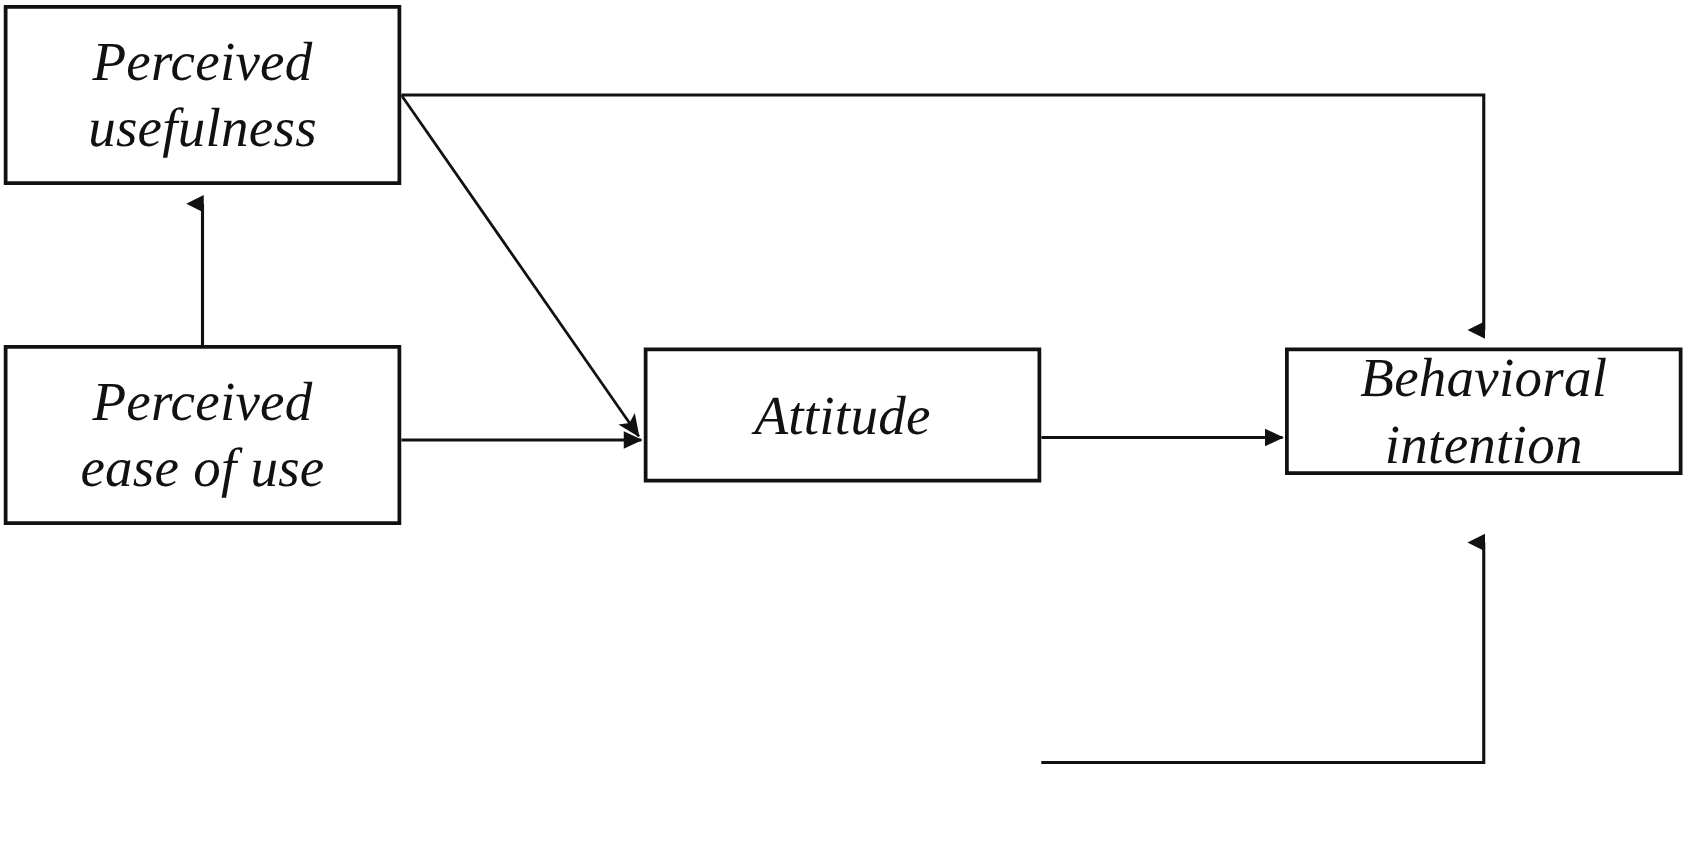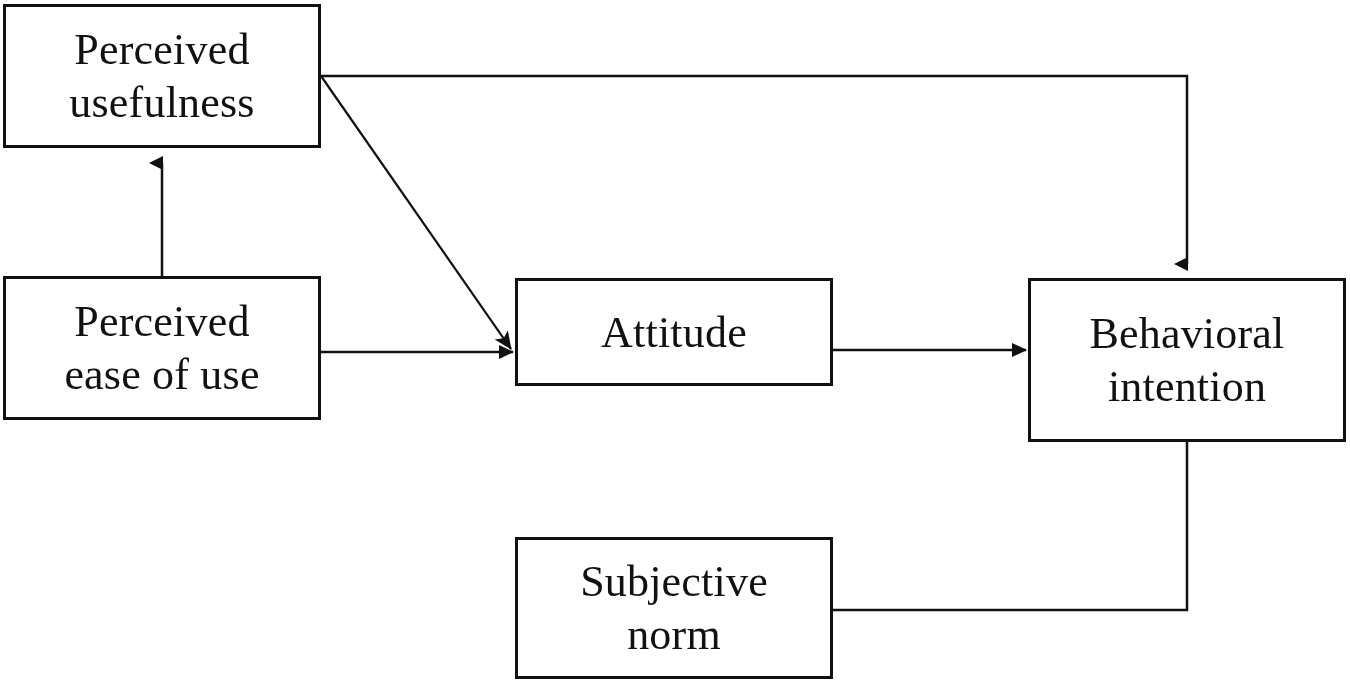--- a/index.html
+++ b/index.html
@@ -12,20 +12,21 @@
     width: 1350px;
     height: 687px;
     font-family: "Liberation Serif", "DejaVu Serif", serif;
     overflow: hidden;
   }
   #diagram-root {
     position: relative;
     width: 1350px;
     height: 687px;
     background: #ffffff;
+    font-style: italic;
   }
   #edge-layer {
     position: absolute;
     left: 0;
     top: 0;
     width: 1350px;
     height: 687px;
     pointer-events: none;
   }
   .node-box {
@@ -101,23 +102,19 @@
 
   <div class="node-box" style="left:3px; top:276px; width:318px; height:144px;">
     <span class="node-label">Perceived
 ease of use</span>
   </div>
 
   <div class="node-box" style="left:515px; top:278px; width:318px; height:108px;">
     <span class="node-label">Attitude</span>
   </div>
 
-  <div class="node-box" style="left:1028px; top:278px; width:318px; height:164px;">
+  <div class="node-box" style="left:1028px; top:278px; width:318px; height:102px;">
     <span class="node-label">Behavioral
 intention</span>
   </div>
 
-  <div class="node-box" style="left:515px; top:537px; width:318px; height:142px;">
-    <span class="node-label">Subjective
-norm</span>
-  </div>
 
 </div>
 
 </body></html>

